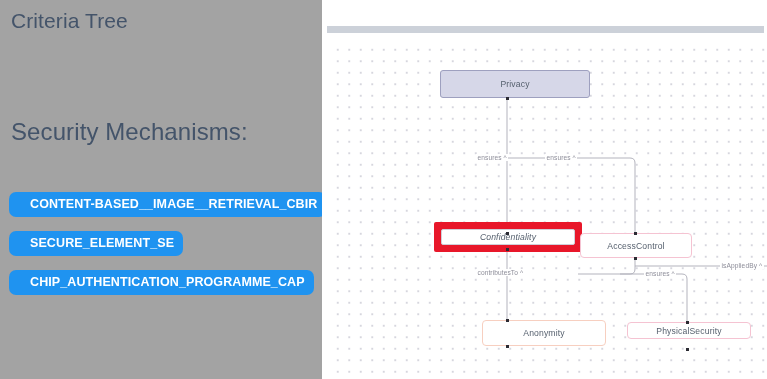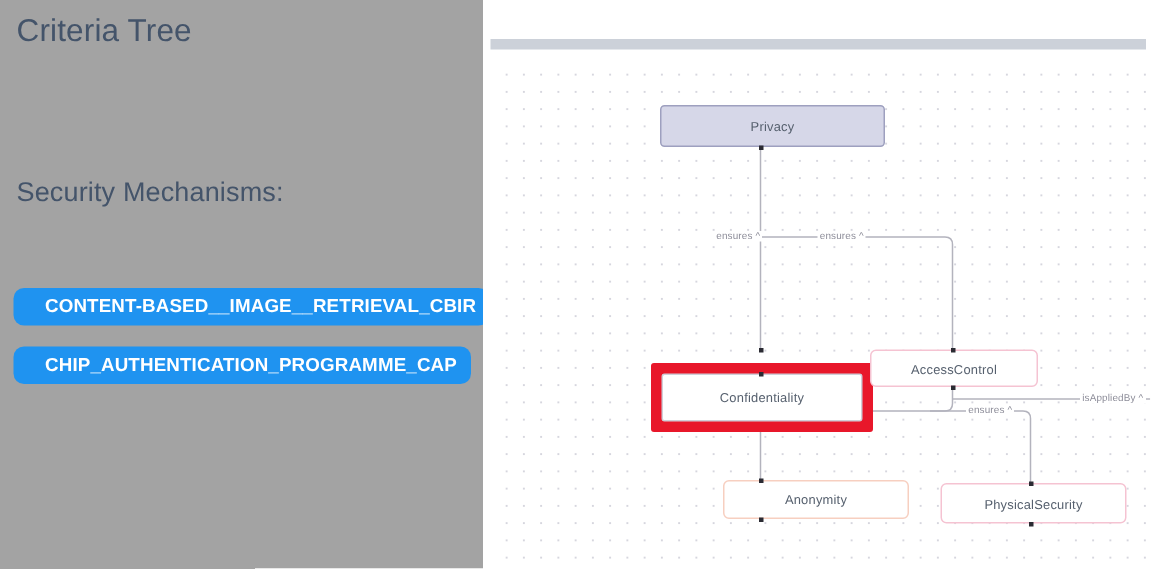--- a/index.html
+++ b/index.html
@@ -18,21 +18,21 @@
     background: #a3a3a3;
   }
   #page-title {
     position: absolute; left: 11px; top: 9px;
     font-size: 21px; font-weight: 400;
     color: #44546a; letter-spacing: .1px;
     white-space: nowrap;
   }
   #mechanisms-heading {
     position: absolute; left: 11px; top: 118px;
-    font-size: 18px; font-weight: 400;
+    font-size: 24px; font-weight: 400;
     color: #44546a; letter-spacing: .1px;
     white-space: nowrap;
   }
   #mechanisms-list {
     position: absolute; left: 9px; top: 192px;
     width: 312px;
     display: flex; flex-direction: column;
     align-items: flex-start;
     gap: 14px;
   }
@@ -128,20 +128,21 @@
 <div id="root">
 
   <div id="left-panel">
 
     <div id="page-title">Criteria Tree</div>
 
     <div id="mechanisms-heading">Security Mechanisms:</div>
 
     <div id="mechanisms-list">
       <button class="mech-btn">CONTENT-BASED__IMAGE__RETRIEVAL_CBIR</button>
+      <button class="mech-btn">SECURE_ELEMENT_SE</button>
       <button class="mech-btn">CHIP_AUTHENTICATION_PROGRAMME_CAP</button>
     </div>
   </div>
 
   <div id="diagram-panel">
 
     <div id="h-scrollbar"></div>
 
     <div id="canvas">
 
@@ -169,41 +170,41 @@
 
       <div class="edge-label" style="left:314px; top:228px;">ensures ^</div>
 
       <div class="edge-label" style="left:390px; top:220px;">isAppliedBy ^</div>
 
       <div class="node node-privacy" style="left:110px; top:28px; width:150px; height:28px;">
         <span>Privacy</span>
       </div>
       <div class="port" style="left:175.5px; top:54.5px;"></div>
 
-      <div class="hl-wrap" style="left:104px; top:200px; width:148px; height:46px;">
+      <div class="hl-wrap" style="left:104px; top:180px; width:148px; height:30px;font-style:italic;">
         <div class="node node-plain">
           <span>Confidentiality</span>
         </div>
       </div>
       <div class="port" style="left:175.5px; top:189.5px;"></div>
       <div class="port" style="left:175.5px; top:205.5px;"></div>
 
       <div class="node node-pink" style="left:250px; top:191px; width:112px; height:25px;">
         <span>AccessControl</span>
       </div>
       <div class="port" style="left:303.5px; top:189.5px;"></div>
       <div class="port" style="left:303.5px; top:214.5px;"></div>
 
       <div class="node node-peach" style="left:128px; top:278px; width:124px; height:26px;">
         <span>Anonymity</span>
       </div>
       <div class="port" style="left:175.5px; top:276.5px;"></div>
       <div class="port" style="left:175.5px; top:302.5px;"></div>
 
-      <div class="node node-pink" style="left:297px; top:280px; width:124px; height:27px;">
+      <div class="node node-pink" style="left:297px; top:280px; width:124px; height:17px;">
         <span>PhysicalSecurity</span>
       </div>
       <div class="port" style="left:355.5px; top:278.5px;"></div>
       <div class="port" style="left:355.5px; top:305.5px;"></div>
 
     </div>
   </div>
 </div>
 
 </body></html>

